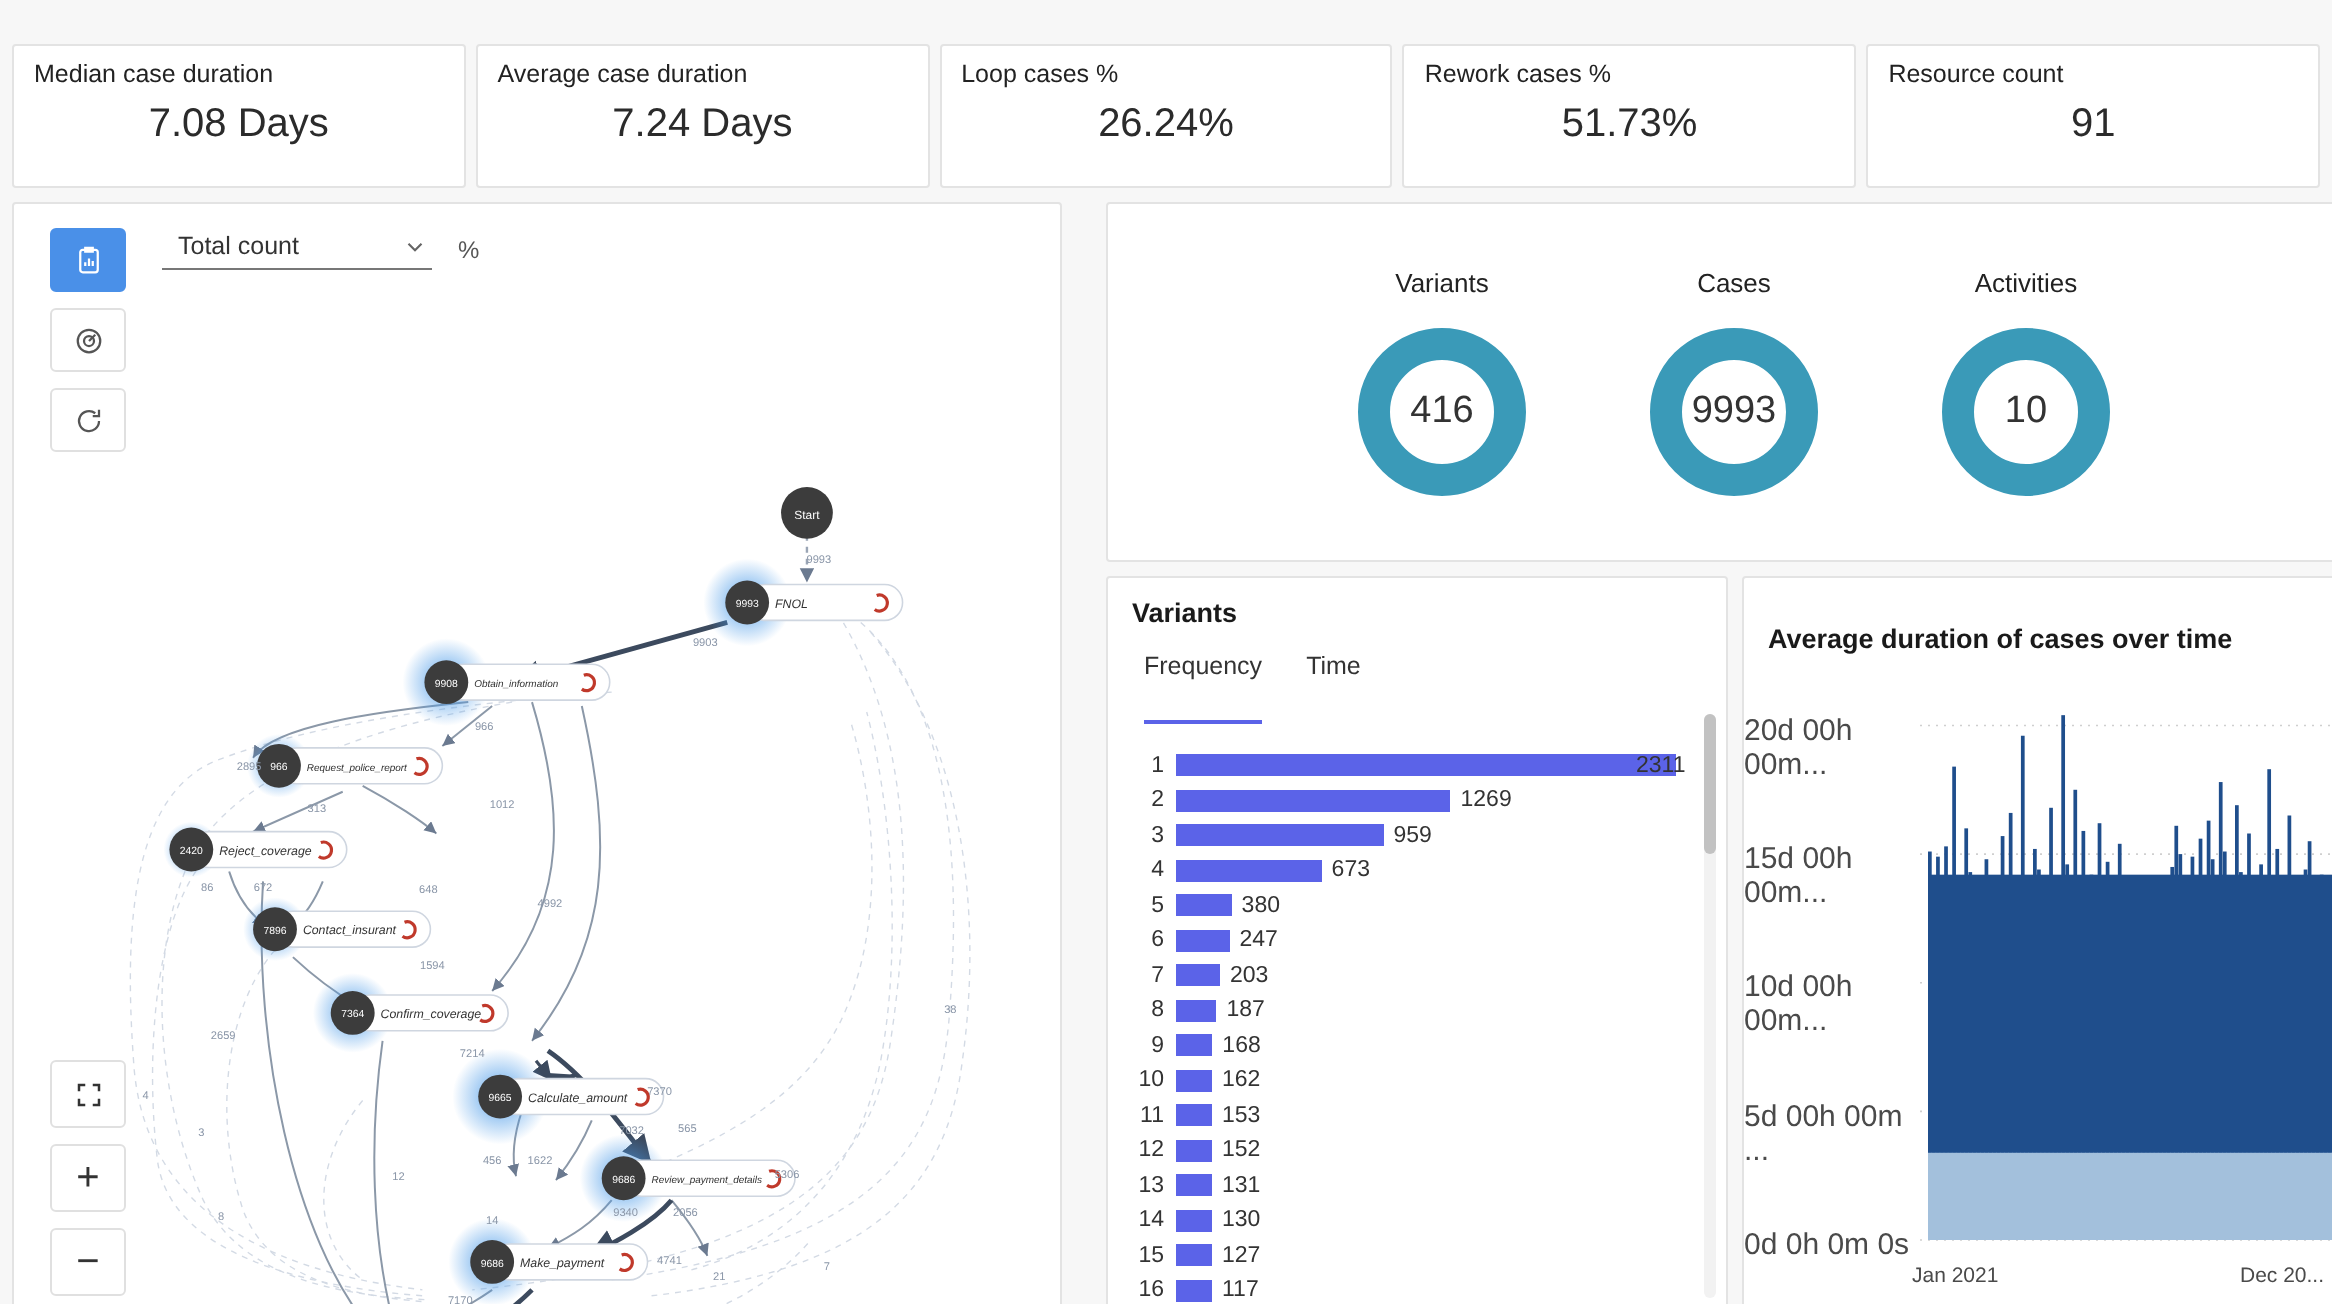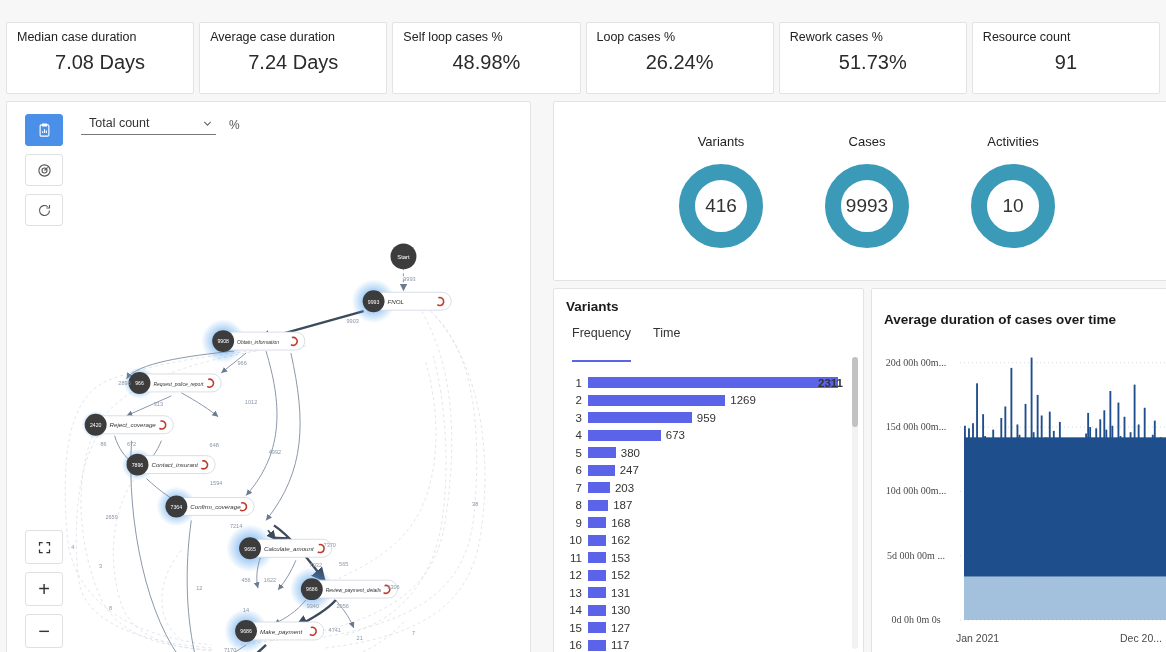--- a/index.html
+++ b/index.html
@@ -68,46 +68,42 @@
   .panel-title { font-size: 13.5px; font-weight: bold; color: #1a1a1a; padding: 0 12px; }
   .tabs { display: flex; gap: 22px; padding: 12px 12px 0 18px; }
   .tab { font-size: 12.5px; color: #333; padding-bottom: 20px; cursor: pointer; }
   .tab.active { border-bottom: 2px solid #5b63e8; }
   .bar-list { margin-top: 12px; padding-left: 8px; padding-right: 16px; }
   .bar-row { display: flex; align-items: center; height: 17.5px; }
   .bar-idx { width: 20px; text-align: right; font-size: 11.5px; color: #333; margin-right: 6px; }
   .bar-track { flex: 1; position: relative; height: 17.5px; display: flex; align-items: center; }
   .bar-fill { height: 11px; background: #5b63e8; }
   .bar-num { font-size: 11.5px; color: #333; margin-left: 5px; white-space: nowrap; }
-  .bar-num.inside { position: absolute; color: #333; margin-left: 0; font-weight: bold; }
+  .bar-num.inside { position: absolute; color: #333; margin-left: 0; }
   .v-scroll { position: absolute; right: 5px; top: 68px; width: 6px; height: 292px; background: #f2f2f2; border-radius: 3px; }
   .v-thumb { width: 6px; height: 70px; background: #c2c2c2; border-radius: 3px; }
 
   .time-card { width: 310px; padding: 23px 0 0 0; position: relative; overflow: hidden; }
   .chart-area { position: absolute; left: 0; top: 36px; right: 0; bottom: 0; }
-  .ylabel { position: absolute; font-size: 10px; color: #4a4a4a; text-align: center; width: 88px; font-family: Liberation Serif, serif; }
+  .ylabel { position: absolute; font-size: 15px; color: #4a4a4a; text-align: left; width: 88px; }
   .xlabel { position: absolute; font-size: 10.5px; color: #4a4a4a; bottom: 16px; }
 </style>
 </head>
 <body>
 
 <div class="page">
 
   <div class="kpi-row" id="kpiRow">
       <div class="kpi-card">
         <div class="kpi-label">Median case duration</div>
                  <div class="kpi-value">7.08 Days</div>
       </div>
       <div class="kpi-card">
         <div class="kpi-label">Average case duration</div>
                  <div class="kpi-value">7.24 Days</div>
-      </div>
-      <div class="kpi-card">
-        <div class="kpi-label">Self loop cases %</div>
-                 <div class="kpi-value">48.98%</div>
       </div>
       <div class="kpi-card">
         <div class="kpi-label">Loop cases %</div>
                  <div class="kpi-value">26.24%</div>
       </div>
       <div class="kpi-card">
         <div class="kpi-label">Rework cases %</div>
                  <div class="kpi-value">51.73%</div>
       </div>
       <div class="kpi-card">

